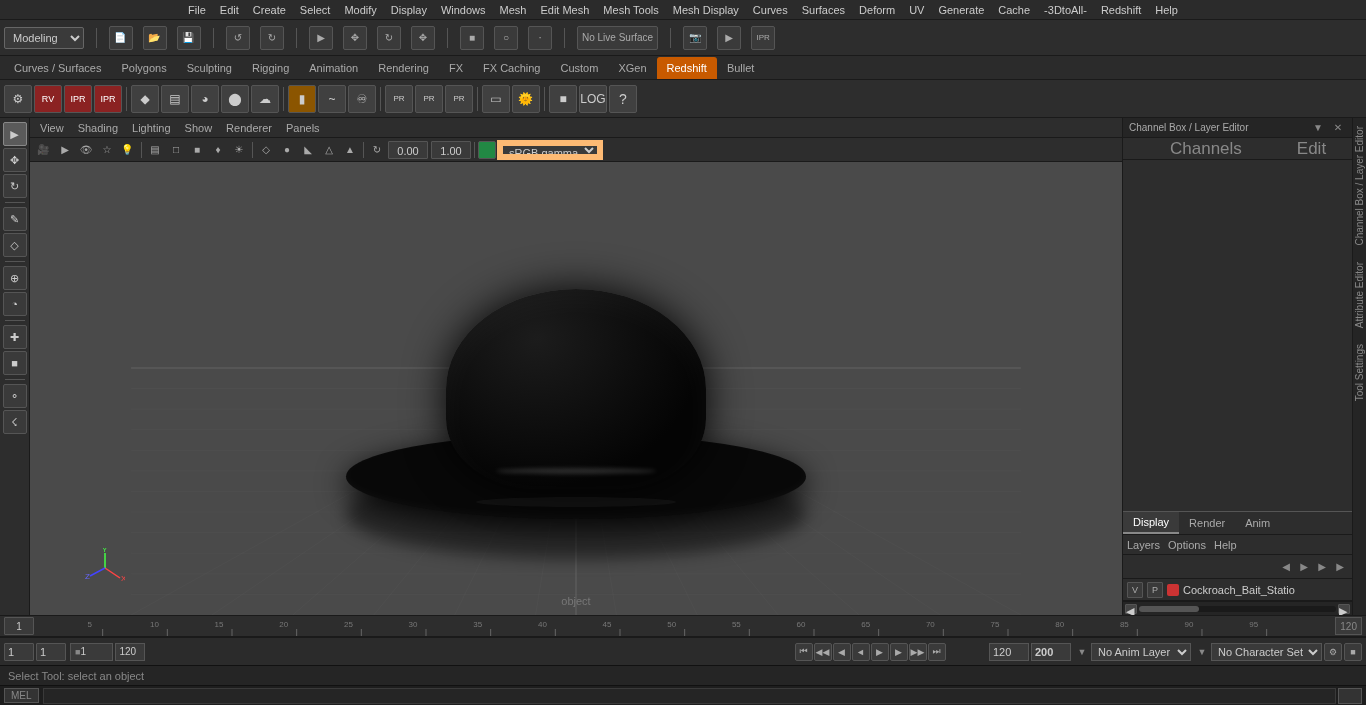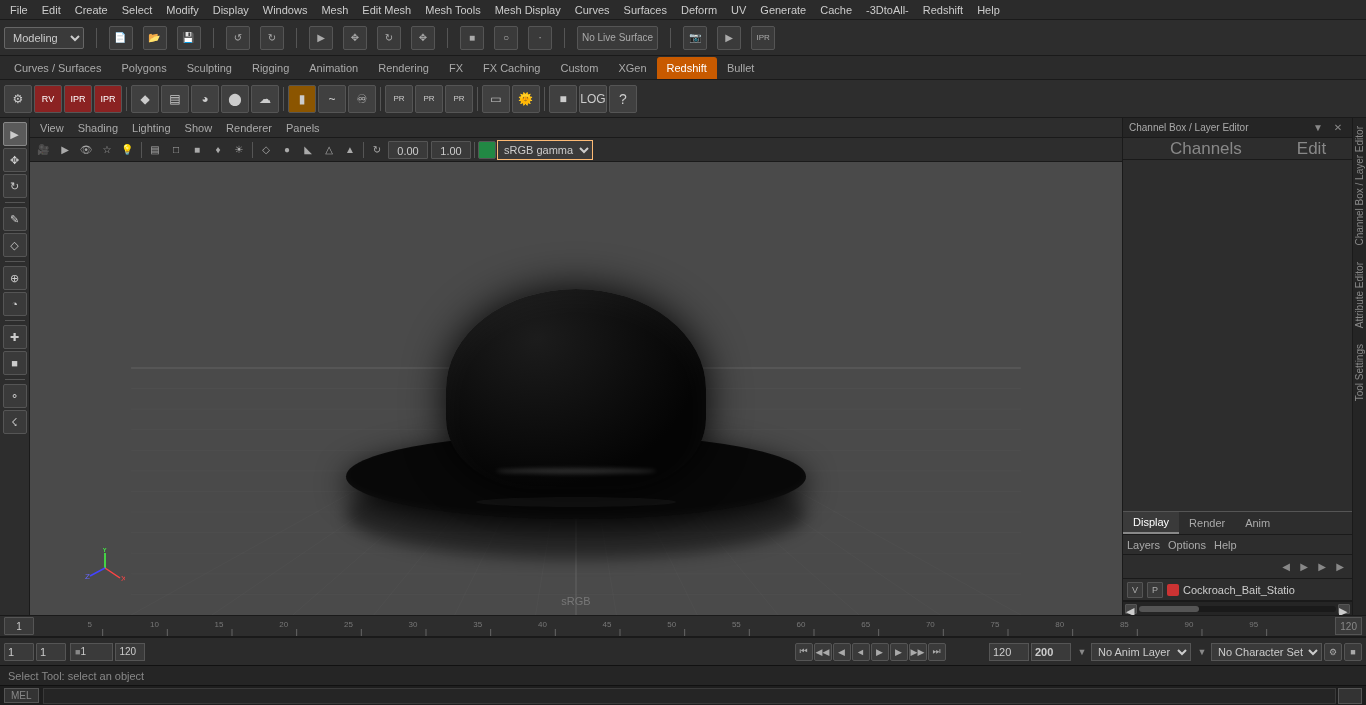--- a/index.html
+++ b/index.html
@@ -7,20 +7,21 @@
 
     
     #menu-bar {
       height: 20px;
       background: #2b2b2b;
       display: flex;
       align-items: center;
       padding: 0 4px;
       gap: 2px;
       border-bottom: 1px solid #1a1a1a;
+      justify-content: center;
     }
     .menu-item {
       padding: 2px 6px;
       color: #cccccc;
       font-size: 11px;
       cursor: pointer;
       border-radius: 2px;
     }
 
     
@@ -468,21 +469,21 @@
       width: 18px; height: 18px;
       background: #228844;
       border: 1px solid #555;
       border-radius: 2px;
       cursor: pointer;
     }
 
     .gamma-select {
       height: 20px;
       background: #3a3a3a;
-      border: 1px solid #fdba74;
+      border: 6px solid #fdba74;
       color: #ccc;
       font-size: 11px;
       padding: 0 2px;
     }
 
     
     #timeline-slider-area {
       flex: 1;
       position: relative;
       height: 22px;
@@ -725,21 +726,21 @@
           <svg width="40" height="40">
             <line x1="20" y1="20" x2="35" y2="30" stroke="#f44" stroke-width="1.5"></line>
             <line x1="20" y1="20" x2="20" y2="5" stroke="#4f4" stroke-width="1.5"></line>
             <line x1="20" y1="20" x2="5" y2="28" stroke="#44f" stroke-width="1.5"></line>
             <text x="36" y="33" fill="#f44" font-size="8">X</text>
             <text x="17" y="4" fill="#4f4" font-size="8">Y</text>
             <text x="0" y="31" fill="#66f" font-size="8">Z</text>
           </svg>
         </div>
 
-        <div style="position:absolute; bottom:8px; left:50%; transform:translateX(-50%); font-size:11px; color:#777;">sRGB</div>
+        <div style="position:absolute; bottom:8px; left:50%; transform:translateX(-50%); font-size:11px; color:#777;">object</div>
       </div>
     </div>
 
     <div id="right-panel">
       <div id="channel-panel">
 
         <div id="channel-header">
           <span style="font-size:10px; color:#aaa;">Channel Box / Layer Editor</span>
           <div style="display:flex; gap:4px;">
             <div class="small-icon-btn">▼</div>

